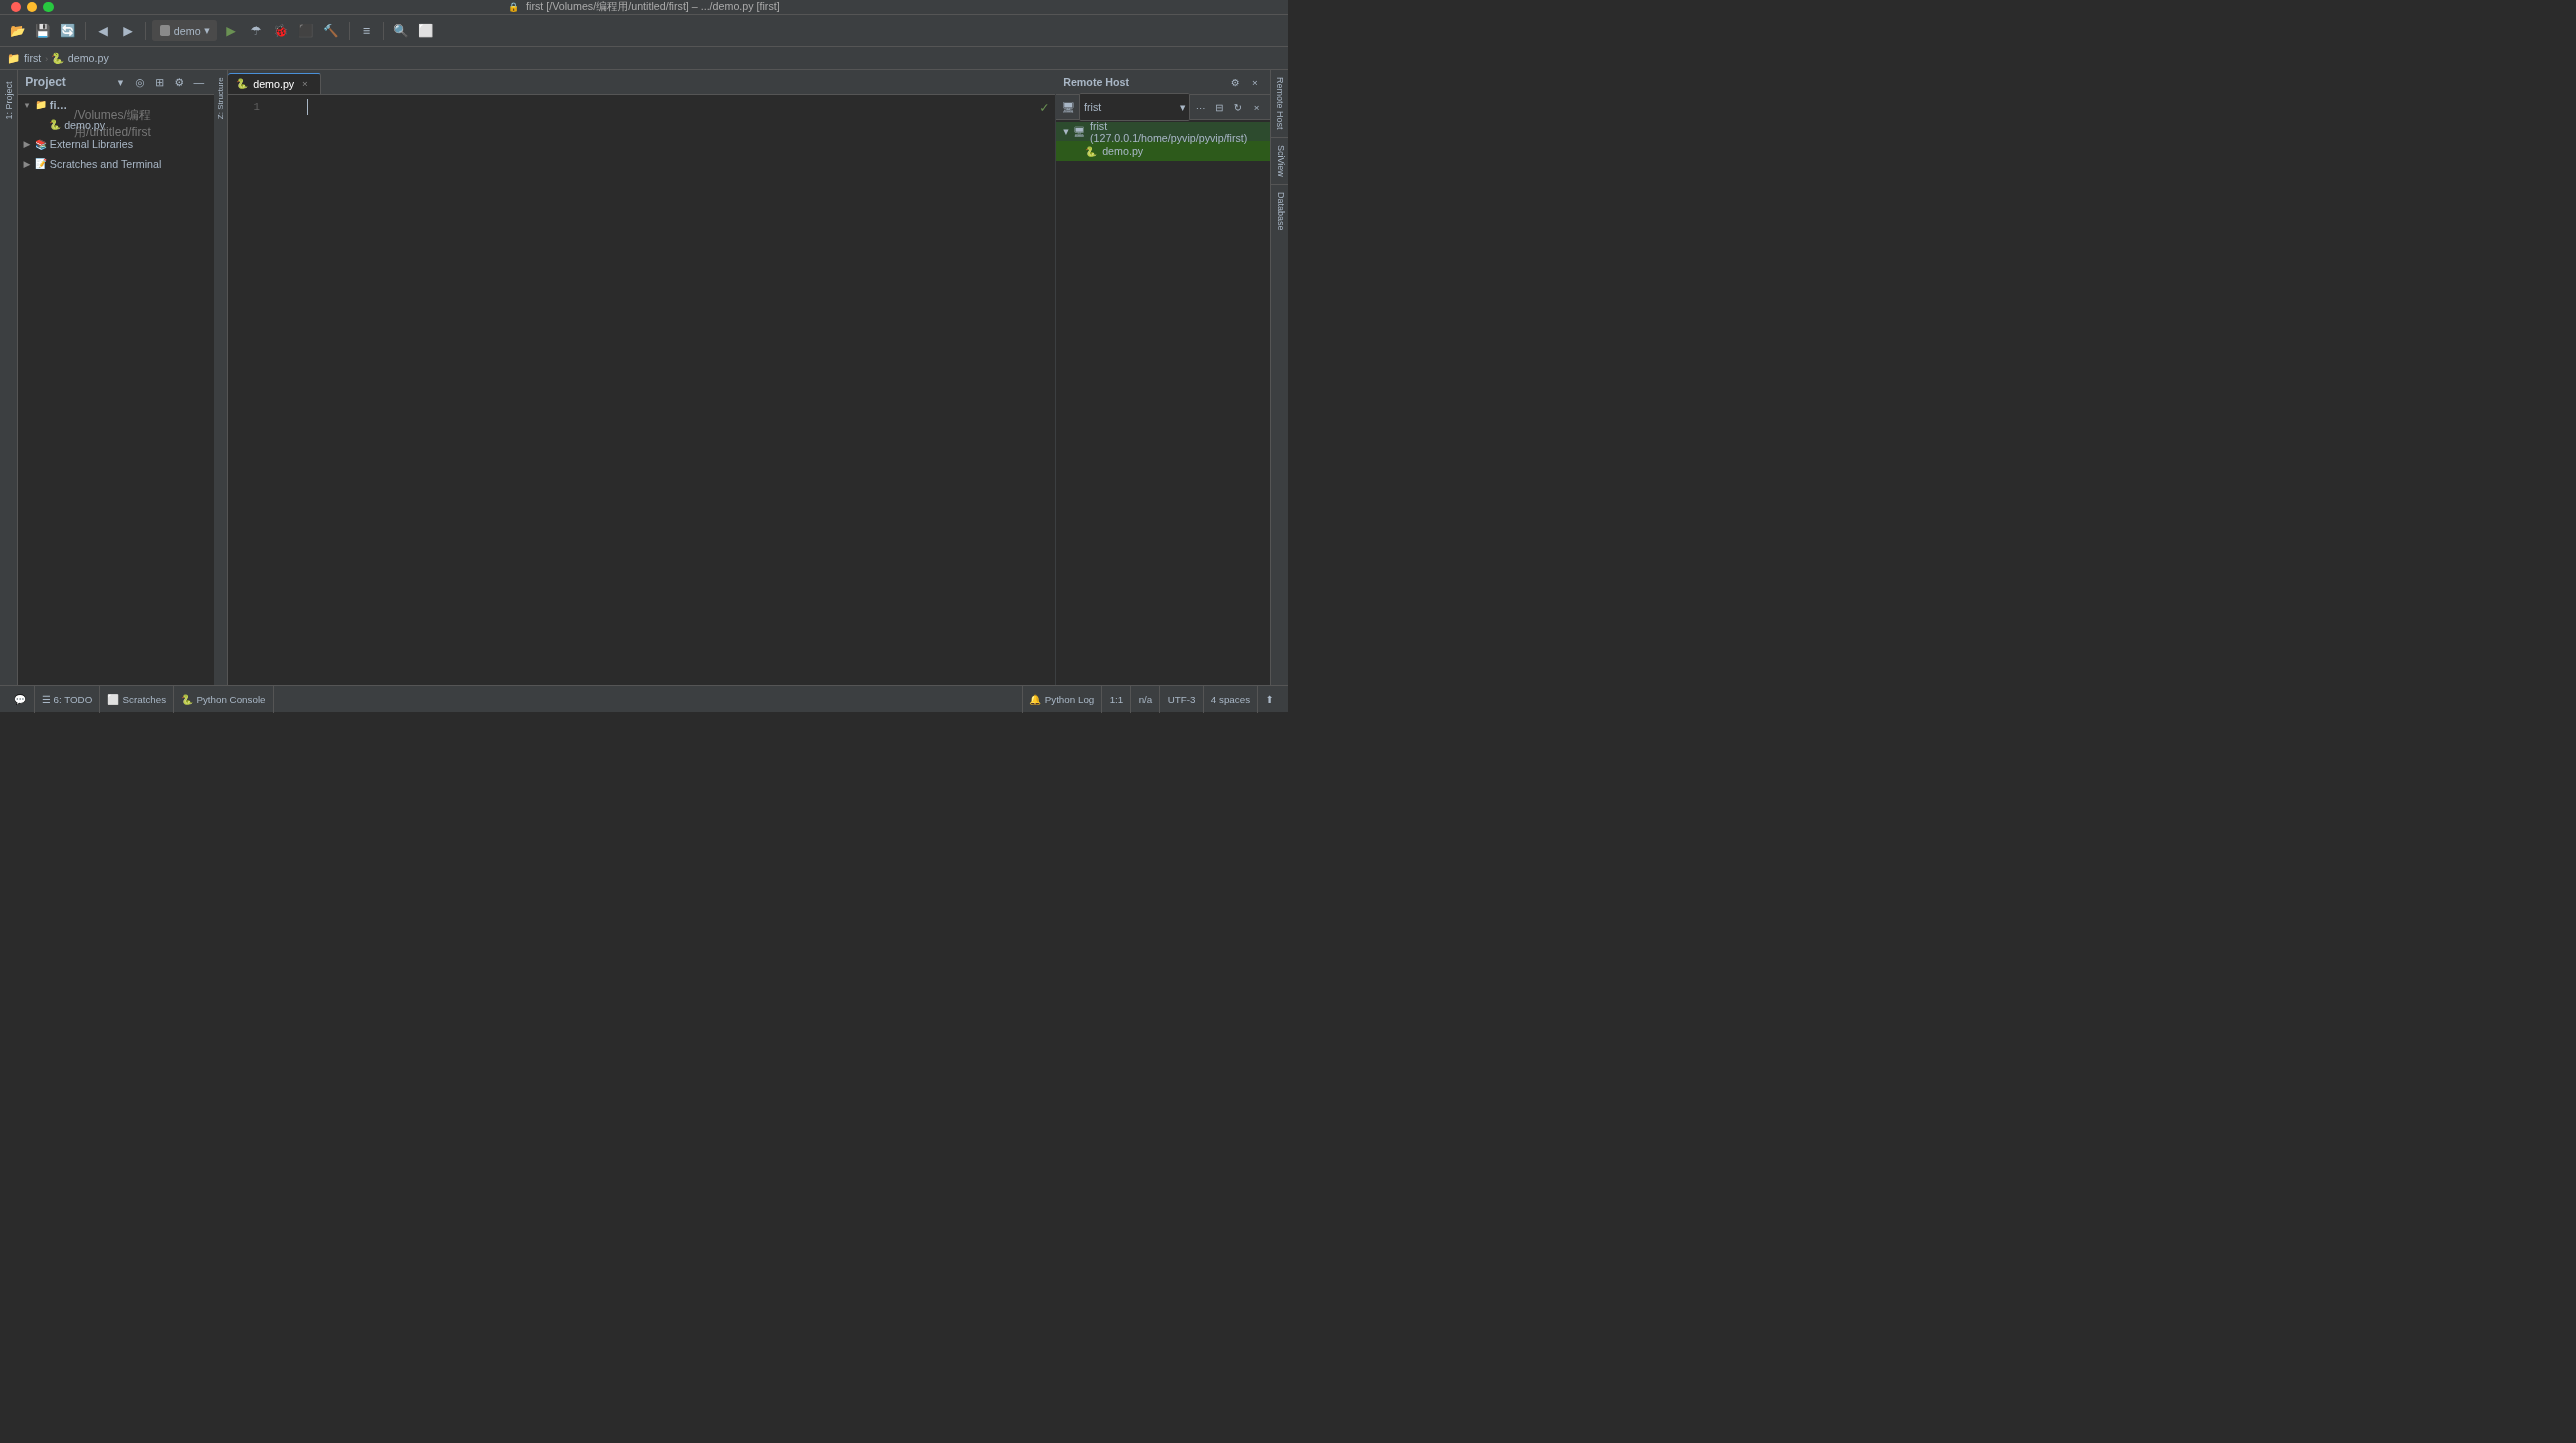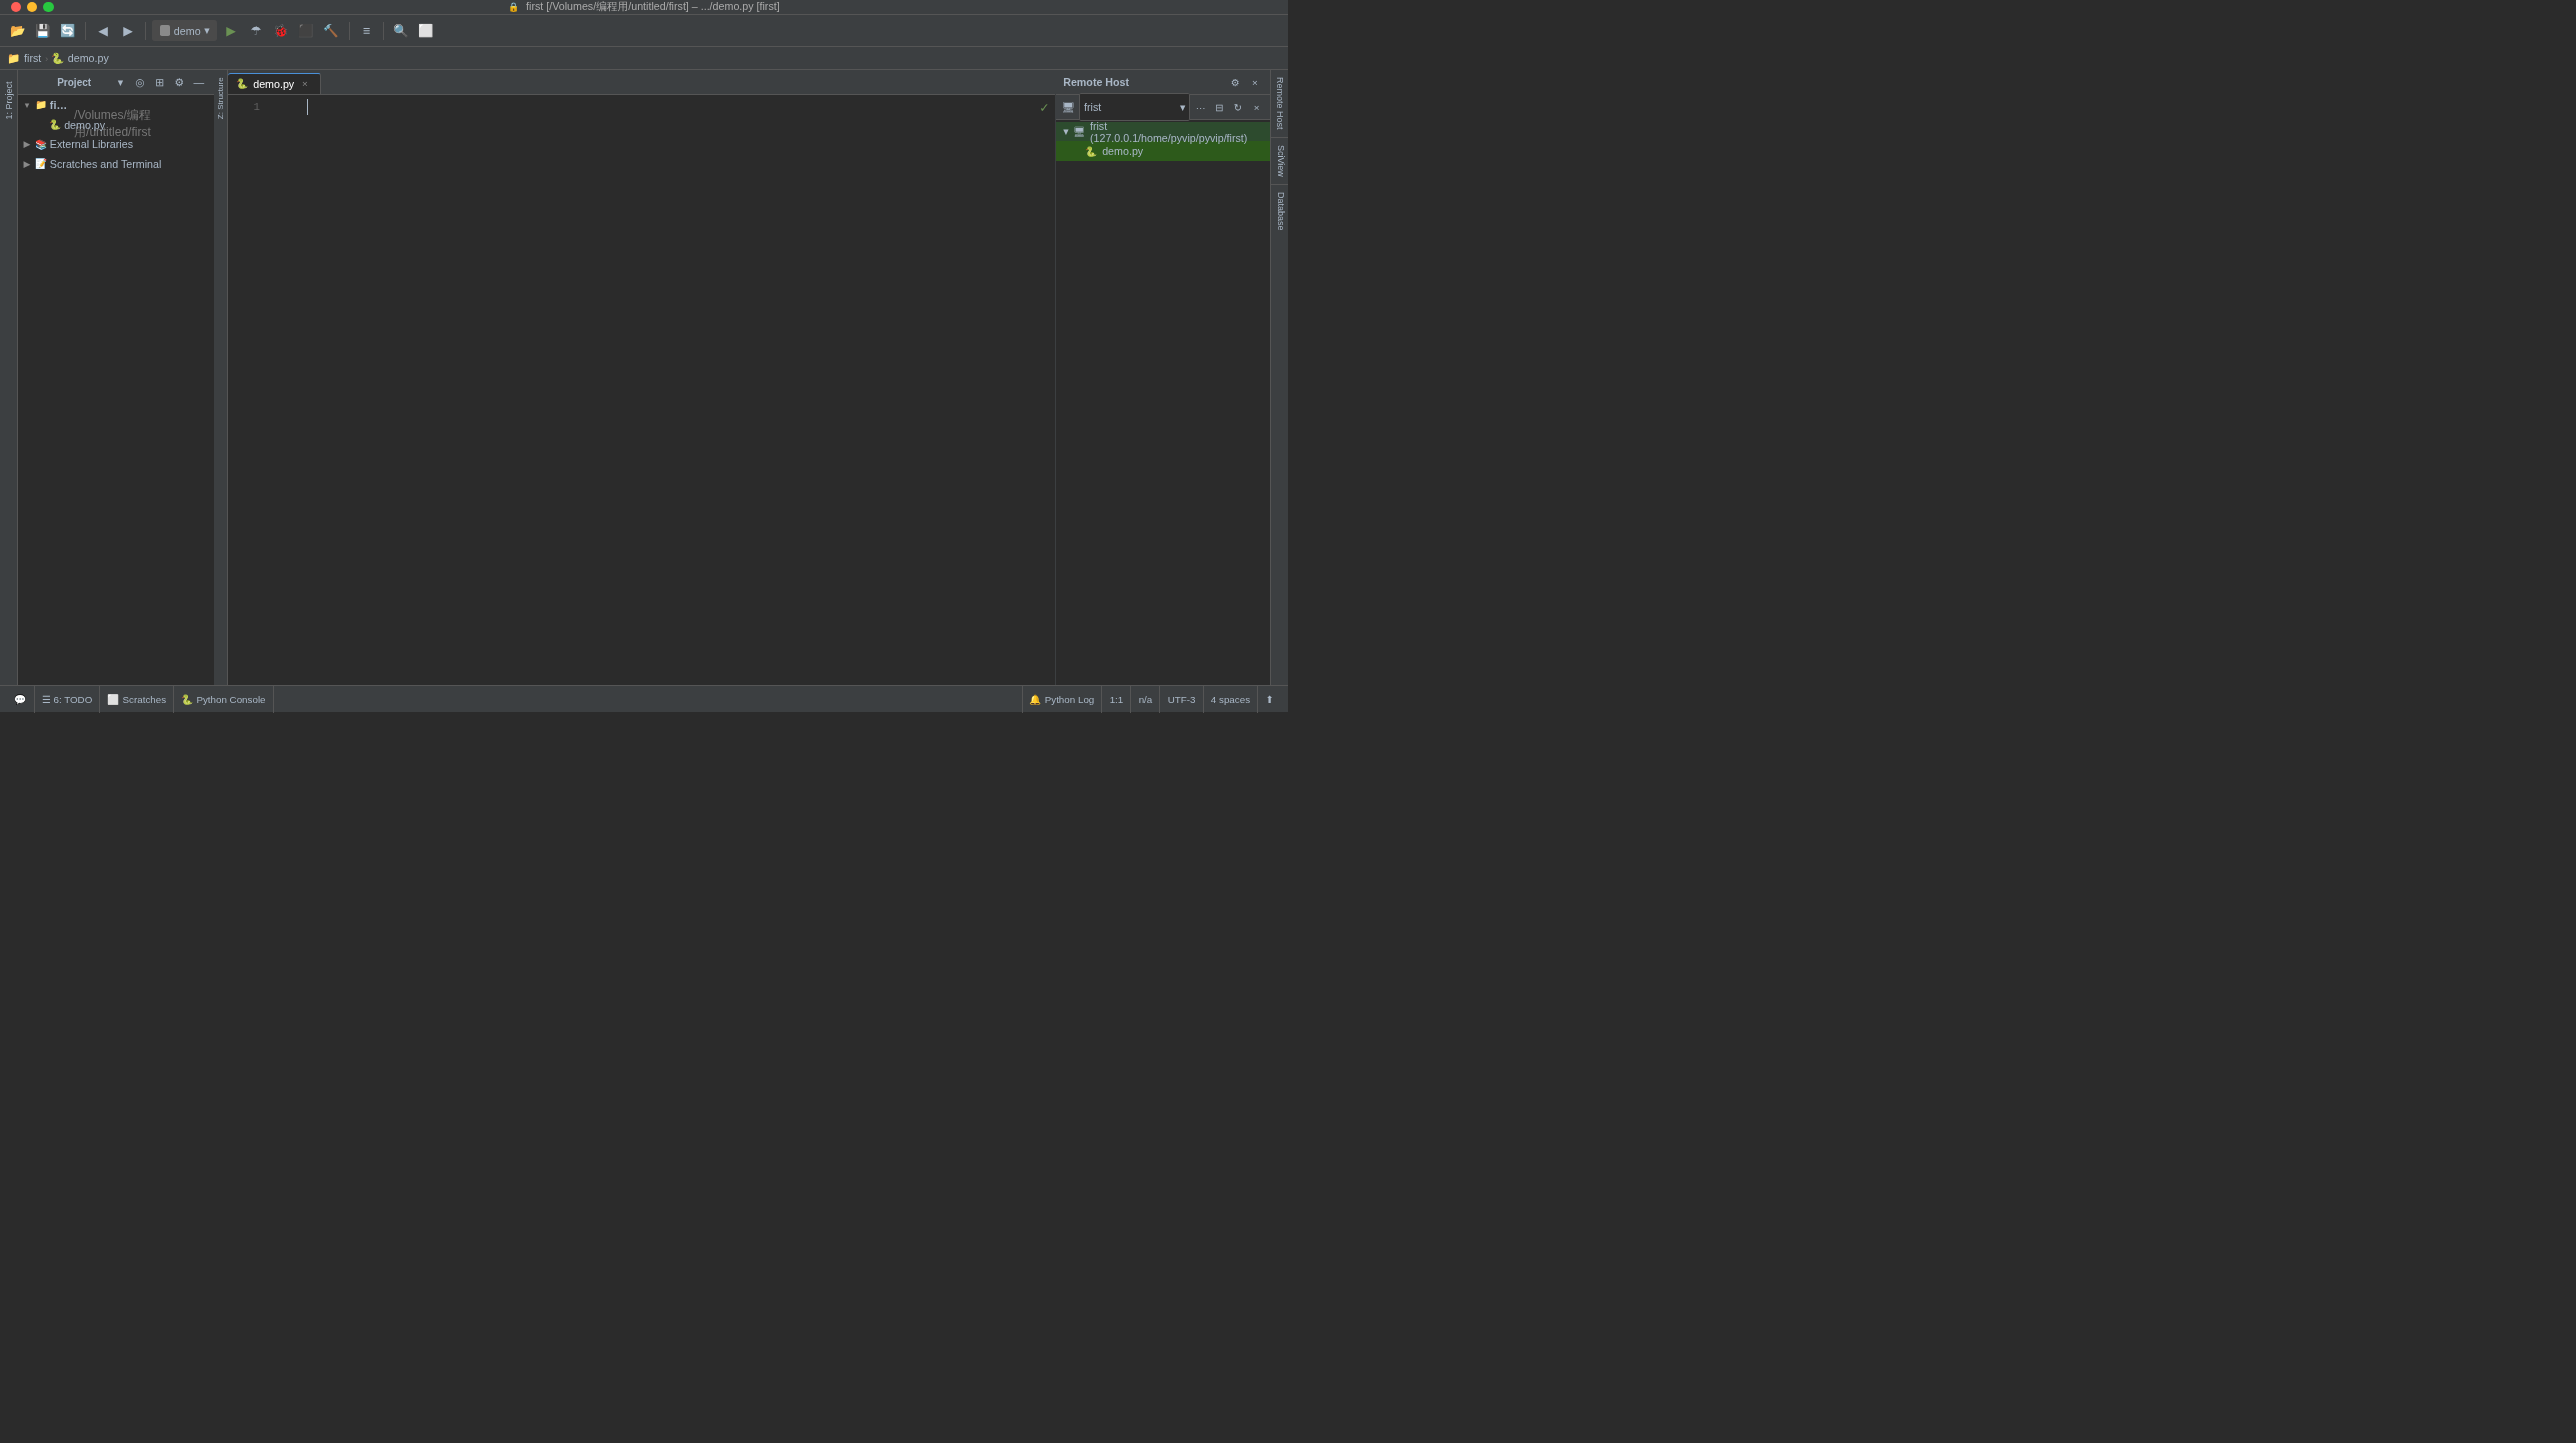--- a/index.html
+++ b/index.html
@@ -163,25 +163,24 @@
     .sidebar-header {
       height: 25px;
       background: #3c3f41;
       display: flex;
       align-items: center;
       padding: 0 7.2px;
       gap: 3.6px;
       border-bottom: 0.9px solid #555;
     }
     .sidebar-title {
-      font-size: 10px;
+      font-size: 12px;
       font-weight: bold;
       color: #a9b7c6;
       flex: 1;
-      margin-left: 32px;
     }
     .sidebar-icon-btn {
       width: 16px;
       height: 16px;
       display: flex;
       align-items: center;
       justify-content: center;
       cursor: pointer;
       color: #a9b7c6;
       font-size: 10.7px;

